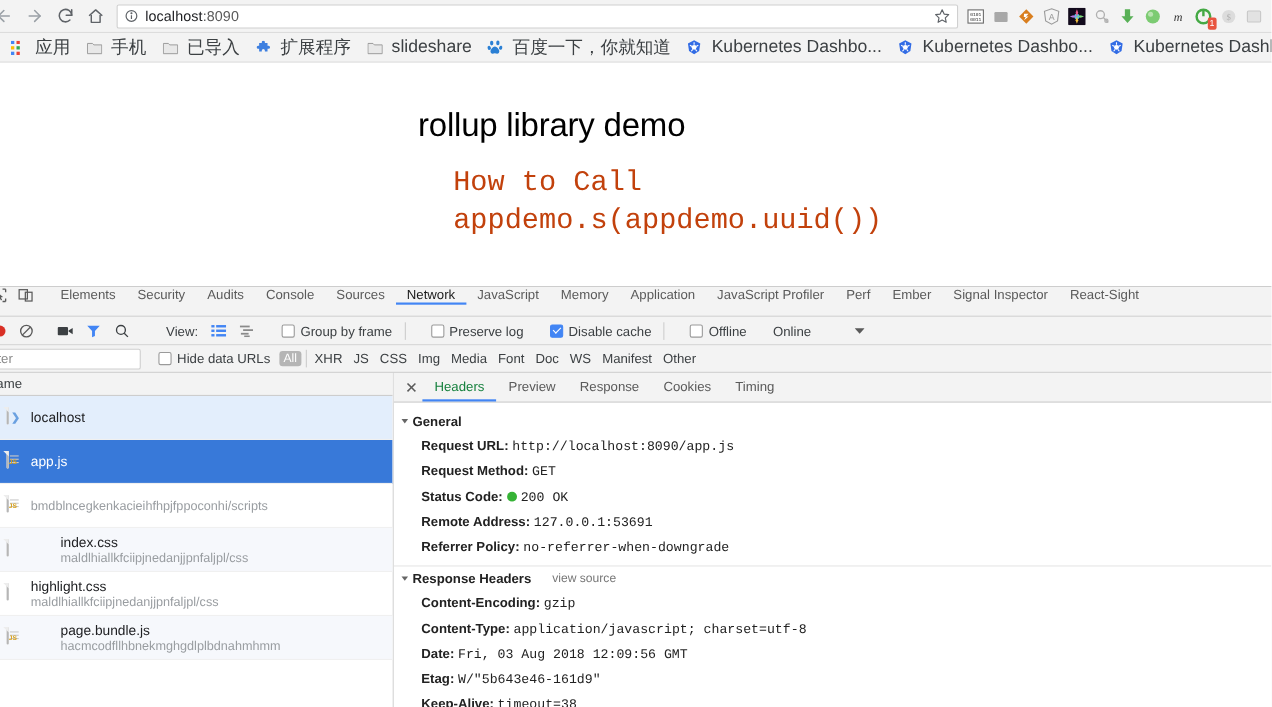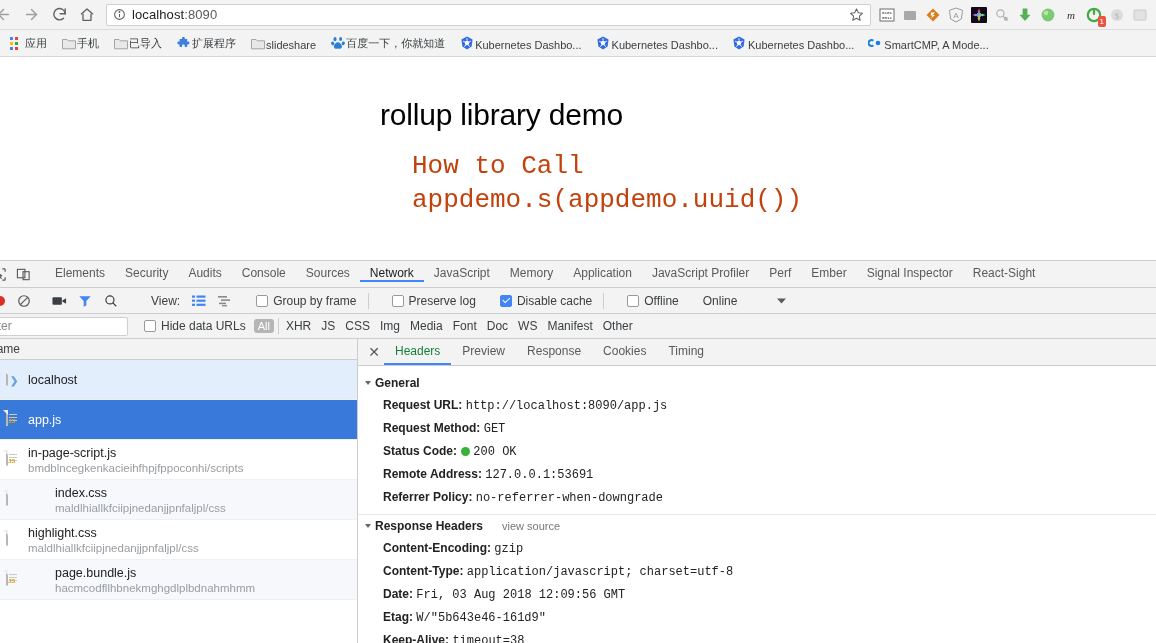--- a/index.html
+++ b/index.html
@@ -78,24 +78,24 @@
     height: 27px;
     background: #f3f3f3;
     border-bottom: 1px solid #d8d8d8;
     display: flex;
     align-items: center;
     padding-left: 2px;
     gap: 0px;
     overflow: hidden;
   }
   .bookmark {
-    display: flex; align-items: flex-end; gap: 1px;
+    display: flex; align-items: center; gap: 8px;
     padding: 2px 7px;
     border-radius: 3px;
-    font-size: 11px;
+    font-size: 16px;
     color: #3c4043;
     white-space: nowrap;
     flex: none;
   }
   .bm-ico { width: 15px; height: 15px; flex: none; display: flex; align-items:center; justify-content:center; }
 
   
   .page-content {
     height: 203px;
     background: #fff;
@@ -129,21 +129,21 @@
     background: #f3f3f3;
     border-top: 1px solid #cdcdcd;
     display: flex;
     flex-direction: column;
     font-size: 12px;
     color: #303942;
   }
   .dt-tabbar {
     height: 27px;
     display: flex;
-    align-items: center;
+    align-items: flex-start;
     background: #f3f3f3;
     border-bottom: 1px solid #cdcdcd;
     padding-left: 0px;
     overflow: hidden;
   }
   .dt-icon-btn {
     width: 26px;
     display: flex; align-items: center; justify-content: center;
     color: #5a5a5a;
     flex: none;
@@ -772,21 +772,20 @@
 
         <div class="net-row">
           <span class="nr-ico">
             <span class="nr-doc"><span class="nr-lines">
                   <i></i>
                   <i></i>
                   <i></i>
                 </span><span class="nr-jsbadge">JS</span></span>
           </span>
           <span class="nr-text">
-            <span class="nr-name">in-page-script.js</span>
             <span class="nr-sub">bmdblncegkenkacieihfhpjfppoconhi/scripts</span>
           </span>
         </div>
 
         <div class="net-row alt">
           <span class="nr-ico">
             <span class="nr-doc"></span>
           </span>
           <span class="nr-text">
             <span class="nr-name">index.css</span>

